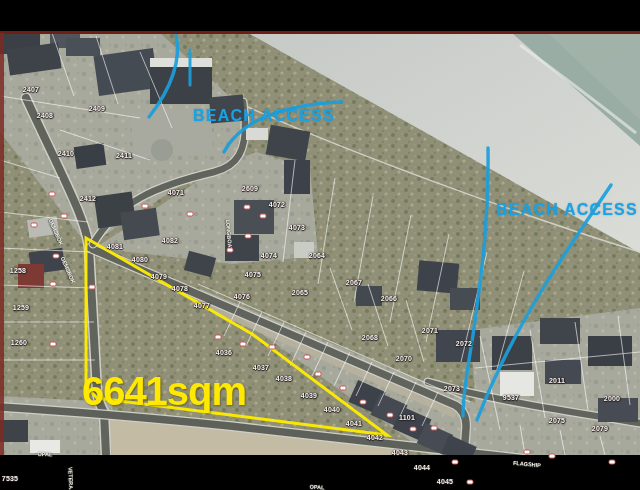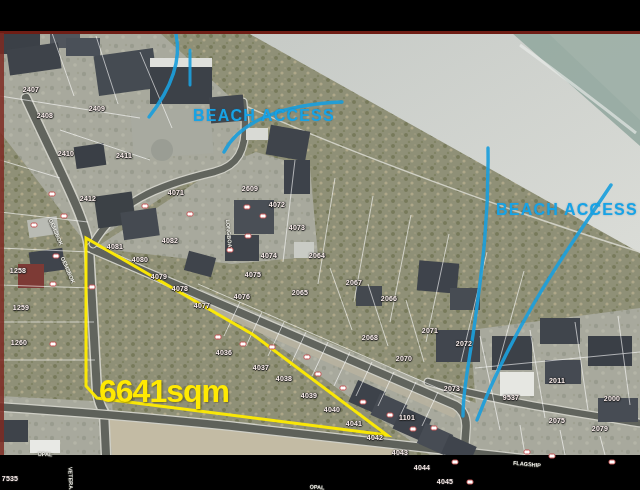--- a/index.html
+++ b/index.html
@@ -7,21 +7,21 @@
          font-family:"Liberation Sans",sans-serif;}
   .stage svg{position:absolute;left:0;top:0;}
   .labels{position:absolute;left:0;top:0;width:640px;height:490px;pointer-events:none;margin-top:44px;}
   .plot-label{position:absolute;transform:translate(-50%,-50%);font-size:7px;font-weight:bold;
       color:#fdf0ee;letter-spacing:.2px;white-space:nowrap;
       text-shadow:0 0 2px #1c1c1c,0 1px 1px #222,1px 0 1px #222;}
   .road-label{position:absolute;transform:translate(-50%,-50%);font-size:5.5px;font-weight:bold;
       color:#f4f4ee;white-space:nowrap;text-shadow:0 0 1.5px #3a3a34,0 1px 1px #44443c;}
   .marker{position:absolute;width:7px;height:5px;background:#fff;border:1px solid #c65353;
       border-radius:2px;transform:translate(-50%,-50%);box-sizing:border-box;}
-  .area-label{position:absolute;transform:translate(-50%,-50%);font-size:32px;font-weight:bold;
+  .area-label{position:absolute;transform:translate(-50%,-50%);font-size:40px;font-weight:bold;
       color:#ffe902;letter-spacing:-1px;white-space:nowrap;
       text-shadow:1px 1px 2px rgba(70,60,0,.55);}
   .beach-access{position:absolute;font-size:16px;font-weight:bold;color:#17a3e6;
       letter-spacing:1.2px;white-space:nowrap;text-shadow:0 0 2px rgba(15,90,140,.4);}
 </style>
 </head>
 <body>
 
 <div class="stage">
 

